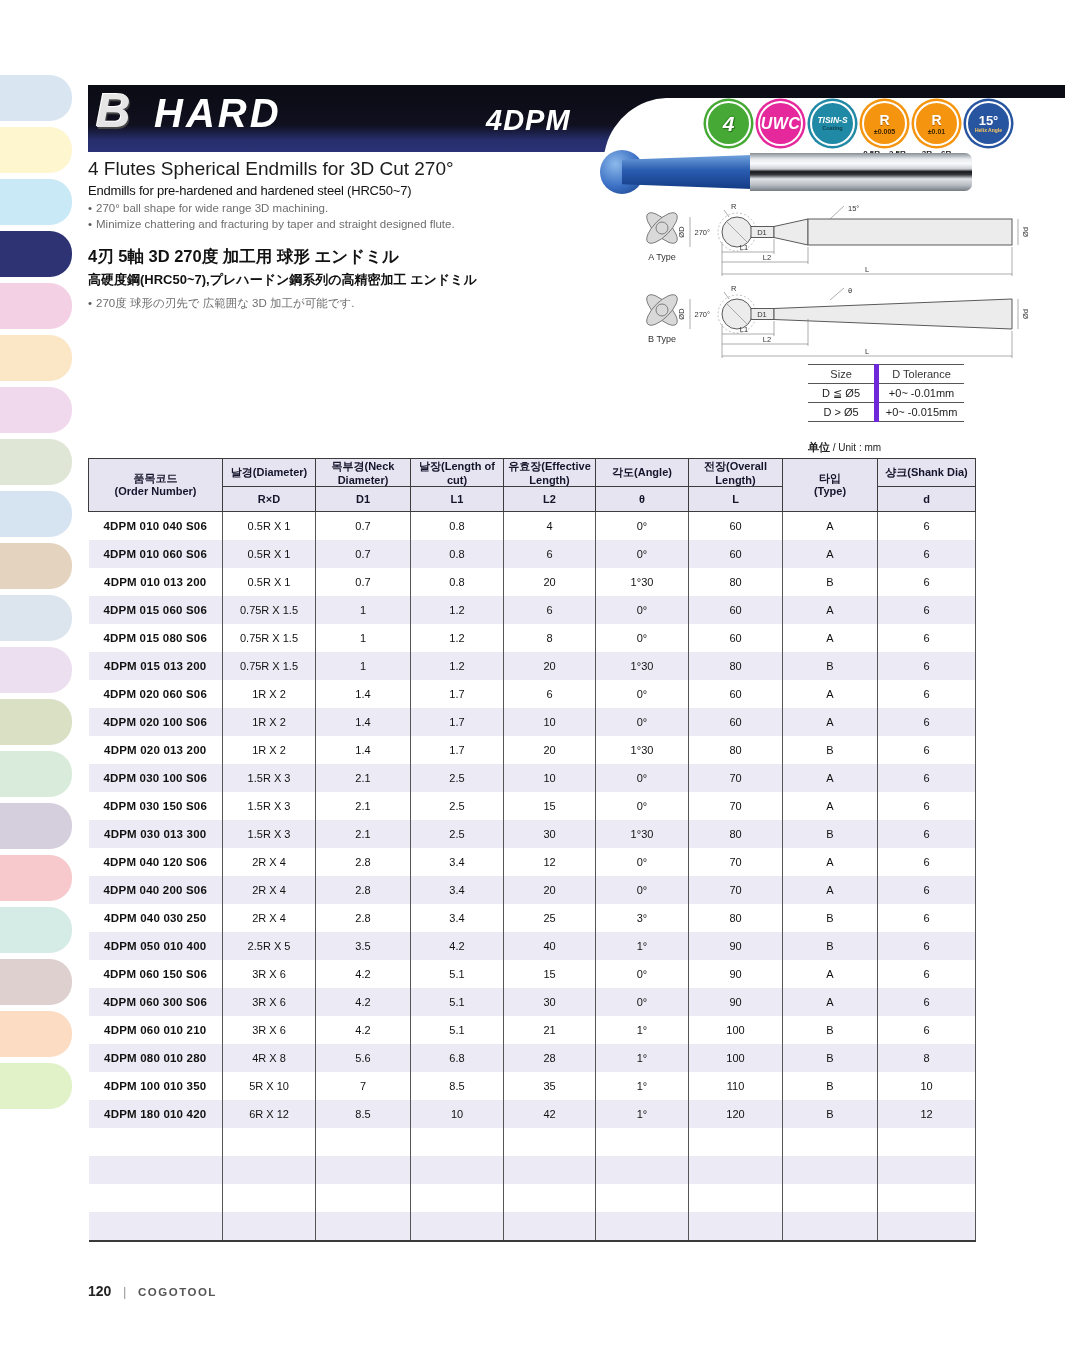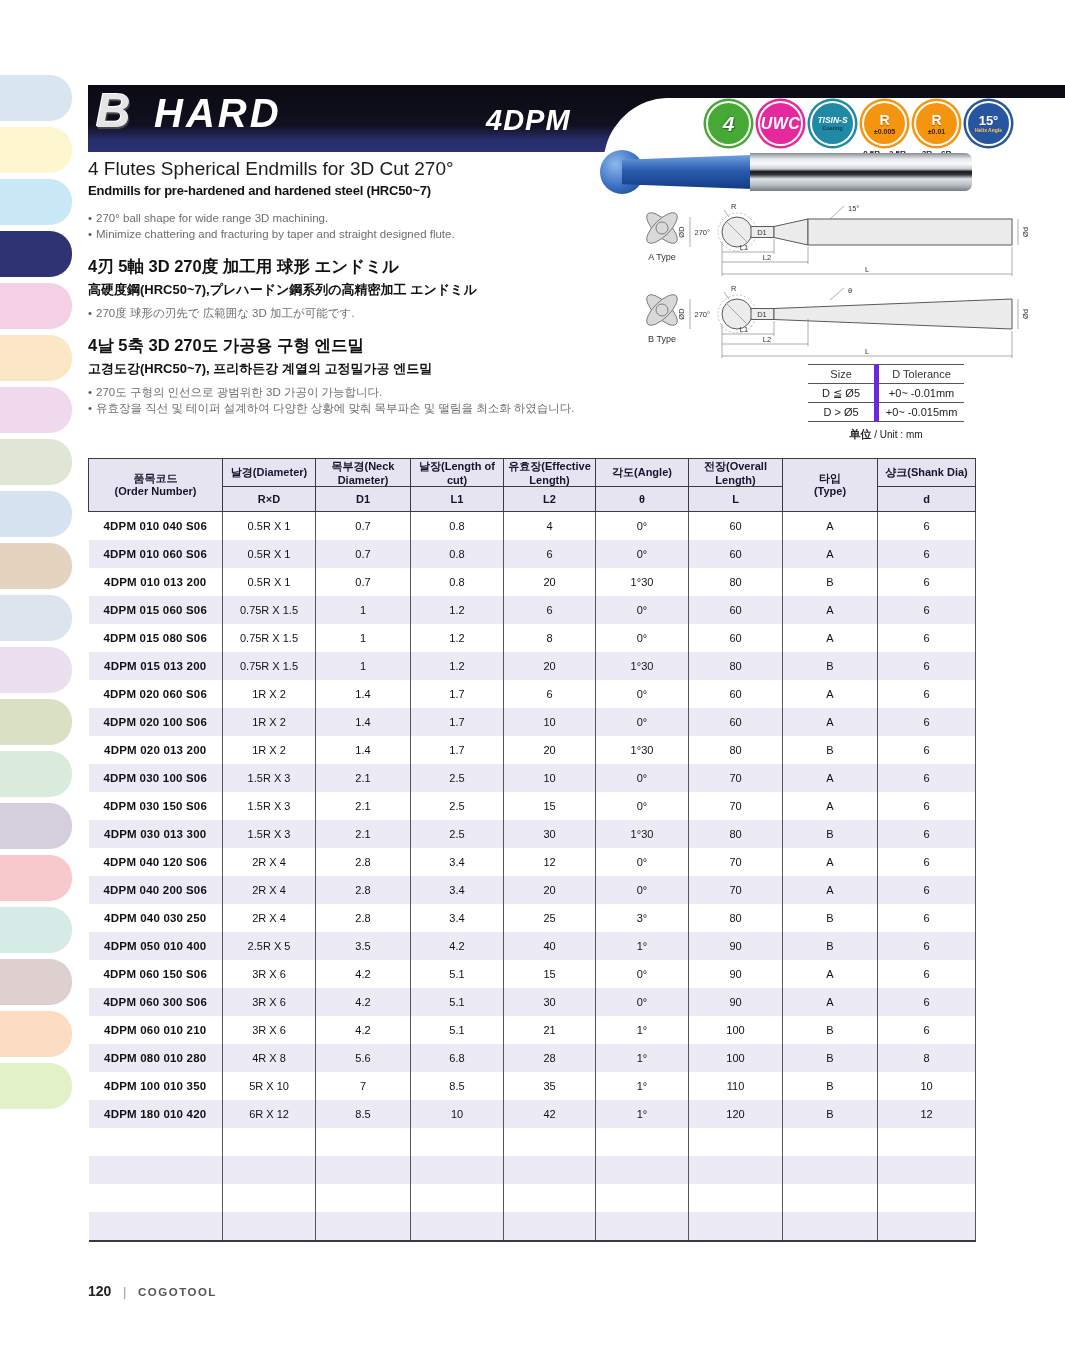--- a/index.html
+++ b/index.html
@@ -35,21 +35,21 @@
   .tisin .bsub{font-size:5.5px;font-weight:800;color:#0d3f4e;}
   .rtol .blabel{font-size:14px;text-shadow:0 1px 0 #b25f00;}
   .rtol .bsub{font-size:7px;font-weight:800;color:#3f2600;}
   .helix .blabel{font-size:13px;}
   .helix .bsub{font-size:5px;font-weight:800;color:#ffc95e;}
   .bcap{margin-top:3px;font-size:8px;font-weight:700;color:#222;white-space:nowrap;}
 
   
   .intro{position:absolute;left:88px;top:158px;width:560px;}
   .t-en{font-size:19px;color:#1b1b1b;margin-bottom:3px;}
-  .s-en{font-size:13px;font-weight:700;color:#111;margin-bottom:12px;letter-spacing:-0.2px;}
+  .s-en{font-size:13px;font-weight:400;color:#111;margin-bottom:2px;letter-spacing:-0.2px;}
   .t-cjk{font-size:16.5px;font-weight:700;color:#111;margin-bottom:3px;}
   .s-cjk{font-size:13px;font-weight:700;color:#111;margin-bottom:6px;}
   .bullet{font-size:11.5px;color:#6e6e6e;line-height:16px;white-space:nowrap;}
   .bullet .dot{margin-right:4px;color:#555;}
   .sec{margin-bottom:14px;}
 
   
   .photo{position:absolute;left:600px;top:149px;width:372px;height:46px;}
   .ph-ball{position:absolute;left:0;top:1px;width:44px;height:44px;border-radius:50%;
            background:radial-gradient(circle at 35% 32%,#8cb9ea 0%,#3b6fc4 55%,#123a7e 100%);}
@@ -69,21 +69,21 @@
   .dash{fill:none;stroke:#999;stroke-width:.6;stroke-dasharray:2 2;}
   .diag text{font-family:"Liberation Sans",sans-serif;font-size:7.5px;fill:#333;}
   .diag .dlab{font-size:9px;}
 
   
   .tol{position:absolute;left:808px;top:364px;width:156px;border-collapse:collapse;}
   .tol th,.tol td{border-top:1.4px solid #555;border-bottom:1.4px solid #555;
       font-size:11px;text-align:center;height:18px;padding:0;color:#222;}
   .tol th{font-weight:400;color:#333;}
   .tol .vd{border-left:5px solid #6d28d9;}
-  .unit-note{position:absolute;left:808px;top:427px;width:156px;text-align:center;font-size:10px;color:#222;}
+  .unit-note{position:absolute;left:808px;top:440px;width:156px;text-align:left;font-size:10px;color:#222;}
   .unit-note b{font-size:11px;}
 
   
   .spec{position:absolute;left:88px;top:458px;width:887px;border-collapse:collapse;table-layout:fixed;
         border-bottom:2px solid #3a3a3a;}
   .spec th{background:#e7e4f2;border:1px solid #3c3c3c;font-size:11px;color:#14142a;
         padding:0;height:24px;font-weight:700;}
   .spec .th-merged div{line-height:13px;}
   .spec td{border-left:1px solid #555;font-size:11px;color:#111;text-align:center;height:28px;padding:0;}
   .spec td:first-child{border-left:none;}
@@ -179,26 +179,20 @@
     <div class="sec">
       <div class="t-en">4 Flutes Spherical Endmills for 3D Cut 270°</div>
       <div class="s-en">Endmills for pre-hardened and hardened steel (HRC50~7)</div>
       <div class="bullet"><span class="dot">•</span><span>270° ball shape for wide range 3D machining.</span></div>
       <div class="bullet"><span class="dot">•</span><span>Minimize chattering and fracturing by taper and straight designed flute.</span></div>
     </div>
     <div class="sec">
       <div class="t-cjk">4刃 5軸 3D 270度 加工用 球形 エンドミル</div>
       <div class="s-cjk">高硬度鋼(HRC50~7),プレハードン鋼系列の高精密加工 エンドミル</div>
       <div class="bullet"><span class="dot">•</span><span>270度 球形の刃先で 広範囲な 3D 加工が可能です.</span></div>
-    </div>
-    <div class="sec">
-      <div class="t-cjk">4날 5축 3D 270도 가공용 구형 엔드밀</div>
-      <div class="s-cjk">고경도강(HRC50~7), 프리하든강 계열의 고정밀가공 엔드밀</div>
-      <div class="bullet"><span class="dot">•</span><span>270도 구형의 인선으로 광범위한 3D 가공이 가능합니다.</span></div>
-      <div class="bullet"><span class="dot">•</span><span>유효장을 직선 및 테이퍼 설계하여 다양한 상황에 맞춰 목부파손 및 떨림을 최소화 하였습니다.</span></div>
     </div>
   </div>
 
   <div class="photo">
     <div class="ph-ball"></div>
     <div class="ph-blue"></div>
     <div class="ph-shank"></div>
   </div>
 
   <div class="diagrams">

